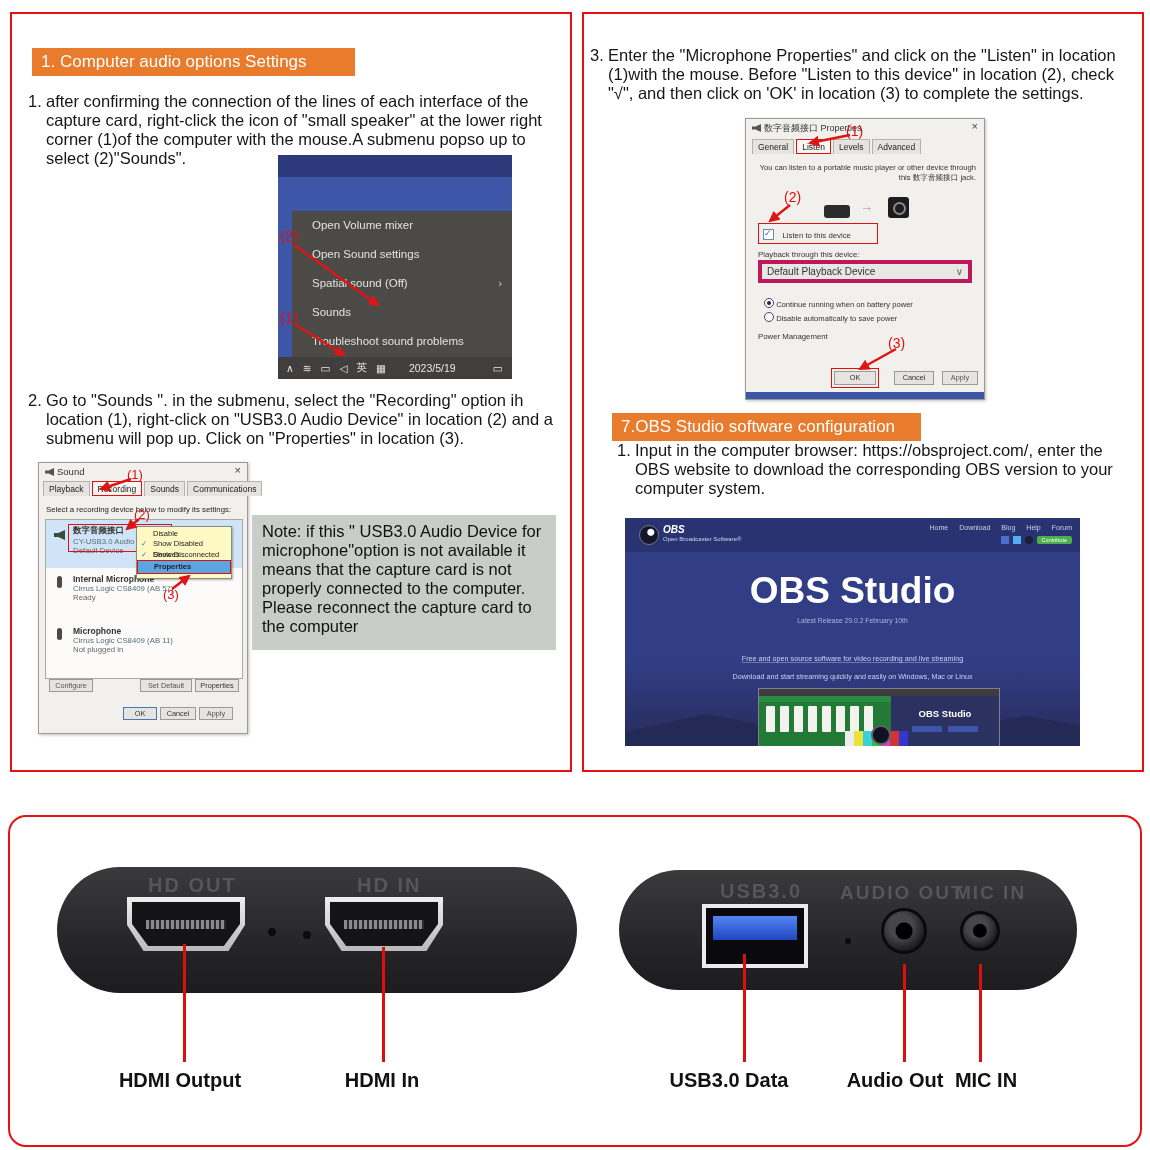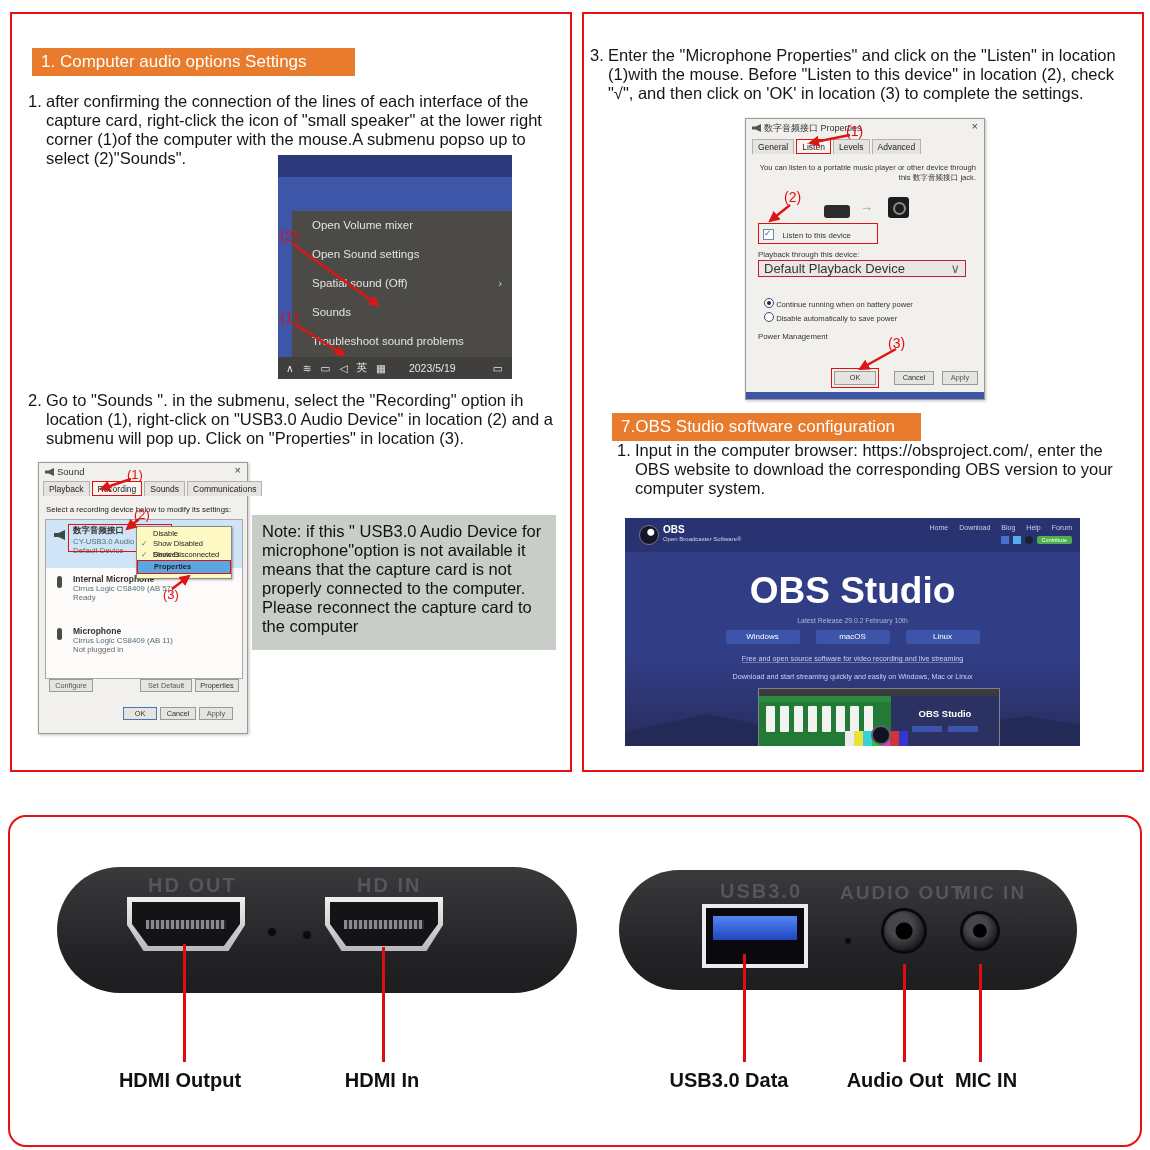--- a/index.html
+++ b/index.html
@@ -36,21 +36,21 @@
   .devname{font-size:8.5px;font-weight:bold;color:#333;}
   .devsub{font-size:7.8px;color:#51707a;}
   .devstat{font-size:7.8px;color:#666;}
   .spk-ic{position:absolute;left:8px;top:10px;width:11px;height:10px;background:#3a4a3e;clip-path:polygon(0 30%,40% 30%,100% 0,100% 100%,40% 70%,0 70%);}
   .mic-ic{position:absolute;left:11px;top:8px;width:5px;height:12px;background:#4a4a46;border-radius:3px;}
   .submenu{position:absolute;background:#fef9c3;border:1px solid #8a8a86;box-shadow:1px 1px 2px rgba(0,0,0,.3);font-size:7.5px;color:#222;}
   .subrow{height:11px;line-height:11px;padding-left:16px;position:relative;}
   .subrow .chk{position:absolute;left:4px;color:#2a7ac0;}
   .subrow.hl{background:#5aa6e2;height:12px;line-height:12px;}
   
-  .ddown{position:absolute;background:#e9e7e4;border:1px solid #be185d;font-size:13px;color:#333;}
+  .ddown{position:absolute;background:#e9e7e4;border:4px solid #be185d;font-size:10px;color:#333;}
   .radio{width:8px;height:8px;border:1px solid #446;border-radius:50%;display:inline-block;background:#fff;position:relative;top:1px;}
   .radio.sel::after{content:"";position:absolute;left:2px;top:2px;width:4px;height:4px;border-radius:50%;background:#224;}
   .chkbox{display:inline-block;width:9px;height:9px;background:#fff;border:1px solid #6a8ab0;position:relative;top:1px;}
   .chkbox::after{content:"✓";position:absolute;left:0px;top:-2px;color:#2a6ac0;font-size:9px;}
   
   .obs{position:absolute;background:linear-gradient(#313d85 0 62%,#2d3572 80%,#272c5a);overflow:hidden;}
   .obs-mount{position:absolute;left:0;right:0;bottom:0;height:46px;background:#242a56;clip-path:polygon(0 70%,18% 30%,35% 65%,55% 20%,72% 60%,88% 35%,100% 55%,100% 100%,0 100%);}
   .obs-nav{display:flex;gap:11px;font-size:7px;color:#c9cfee;}
   .obs-btn{width:74px;height:14px;line-height:14px;background:#3c55ab;color:#fff;font-size:8px;text-align:center;border-radius:2px;}
   .cardslot{width:9px;height:26px;background:#f2f2ee;border-radius:1px;}
@@ -254,43 +254,38 @@
 
     <div class="para" style="left:33px;top:427px;width:518px;">
       <span class="num">1.</span>
       <span>Input in the computer browser: https://obsproject.com/, enter the OBS website to download the corresponding OBS version to your computer system.</span>
     </div>
 
     <div class="obs" style="left:41px;top:504px;width:455px;height:228px;">
       <div class="obs-mount"></div>
       <div style="position:absolute;left:0;top:0;right:0;height:34px;background:rgba(20,24,60,.25);">
         <div style="position:absolute;left:14px;top:7px;width:18px;height:18px;border-radius:50%;background:radial-gradient(circle at 60% 35%,#fff 0 3px,#14162e 4px);border:1px solid #777;"></div>
-        <div style="position:absolute;left:38px;top:6px;font-size:10px;font-weight:bold;color:#fff;">OBS</div>
+        <div style="position:absolute;left:38px;top:6px;font-size:10px;font-weight:bold;color:#fff;font-style:italic;">OBS</div>
         <div style="position:absolute;left:38px;top:18px;font-size:6px;color:#cfd4f0;">Open Broadcaster Software®</div>
         <div class="obs-nav" style="position:absolute;right:8px;top:6px;">
           <span>Home</span>
           <span>Download</span>
           <span>Blog</span>
           <span>Help</span>
           <span>Forum</span>
         </div>
         <div style="position:absolute;right:8px;top:18px;display:flex;gap:4px;align-items:center;">
           <span style="width:8px;height:8px;background:#4a6fd0;display:inline-block;"></span>
           <span style="width:8px;height:8px;background:#55acee;display:inline-block;"></span>
           <span style="width:8px;height:8px;background:#1b1e36;border-radius:50%;display:inline-block;"></span>
           <span style="background:#4cae4c;color:#fff;font-size:5.5px;padding:1px 5px;border-radius:2px;">Contribute</span>
         </div>
       </div>
       <div style="position:absolute;left:0;right:0;top:52px;text-align:center;font-size:37px;font-weight:bold;color:#fff;">OBS Studio</div>
       <div style="position:absolute;left:0;right:0;top:99px;text-align:center;font-size:6.8px;color:#aeb6e0;">Latest Release 29.0.2 February 10th</div>
-      <div style="position:absolute;left:0;right:0;top:112px;display:flex;justify-content:center;gap:16px;">
-        <span class="obs-btn">Windows</span>
-        <span class="obs-btn">macOS</span>
-        <span class="obs-btn">Linux</span>
-      </div>
       <div style="position:absolute;left:0;right:0;top:136px;text-align:center;font-size:7.2px;color:#cdd2f2;text-decoration:underline;text-decoration-color:rgba(205,210,242,.4);">Free and open source software for video recording and live streaming</div>
       <div style="position:absolute;left:0;right:0;top:154px;text-align:center;font-size:7.2px;color:#cdd2f2;">Download and start streaming quickly and easily on Windows, Mac or Linux</div>
       <div style="position:absolute;left:133px;top:170px;width:240px;height:58px;border:1px solid #80808c;background:#9a9aa2;">
         <div style="position:absolute;left:0;top:0;right:0;height:7px;background:#3b3b40;"></div>
         <div style="position:absolute;left:0;top:7px;width:132px;bottom:0;background:#237a36;">
           <div style="position:absolute;left:0;top:0;right:0;height:6px;background:#2a8a40;"></div>
           <div style="position:absolute;left:7px;top:10px;display:flex;gap:5px;">
             <span class="cardslot"></span>
               <span class="cardslot"></span>
               <span class="cardslot"></span>

